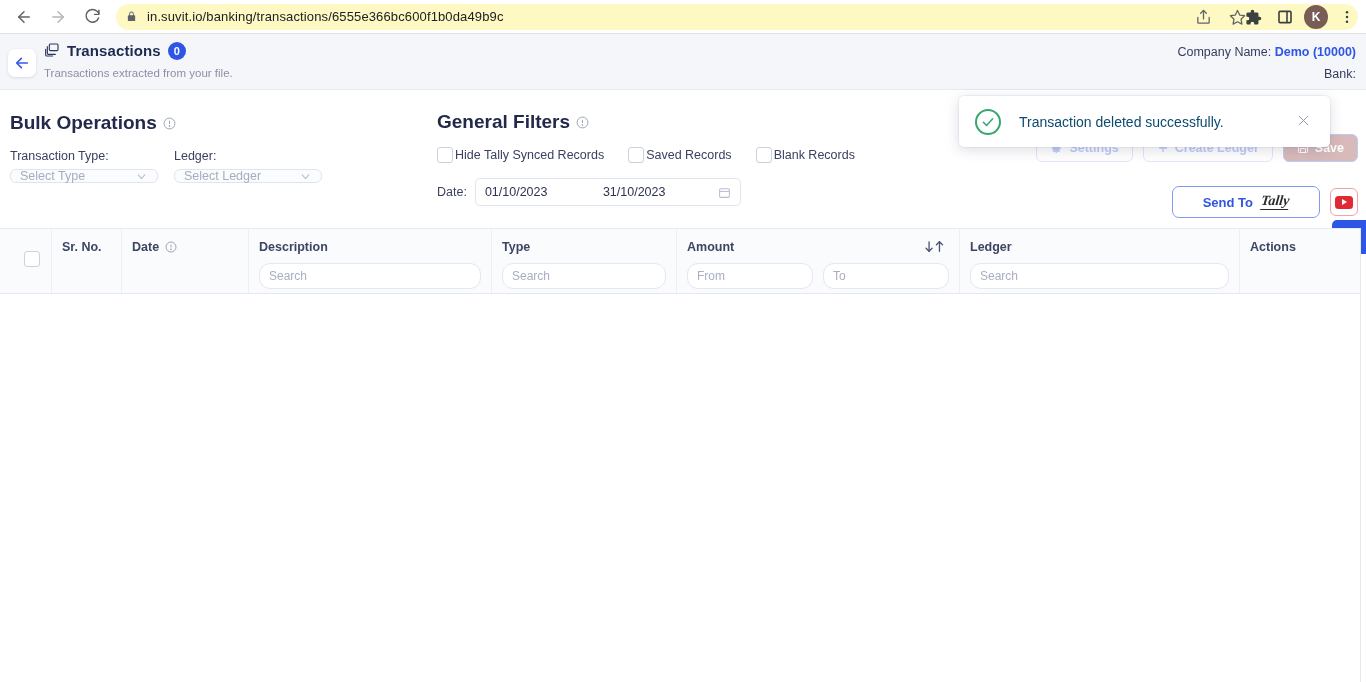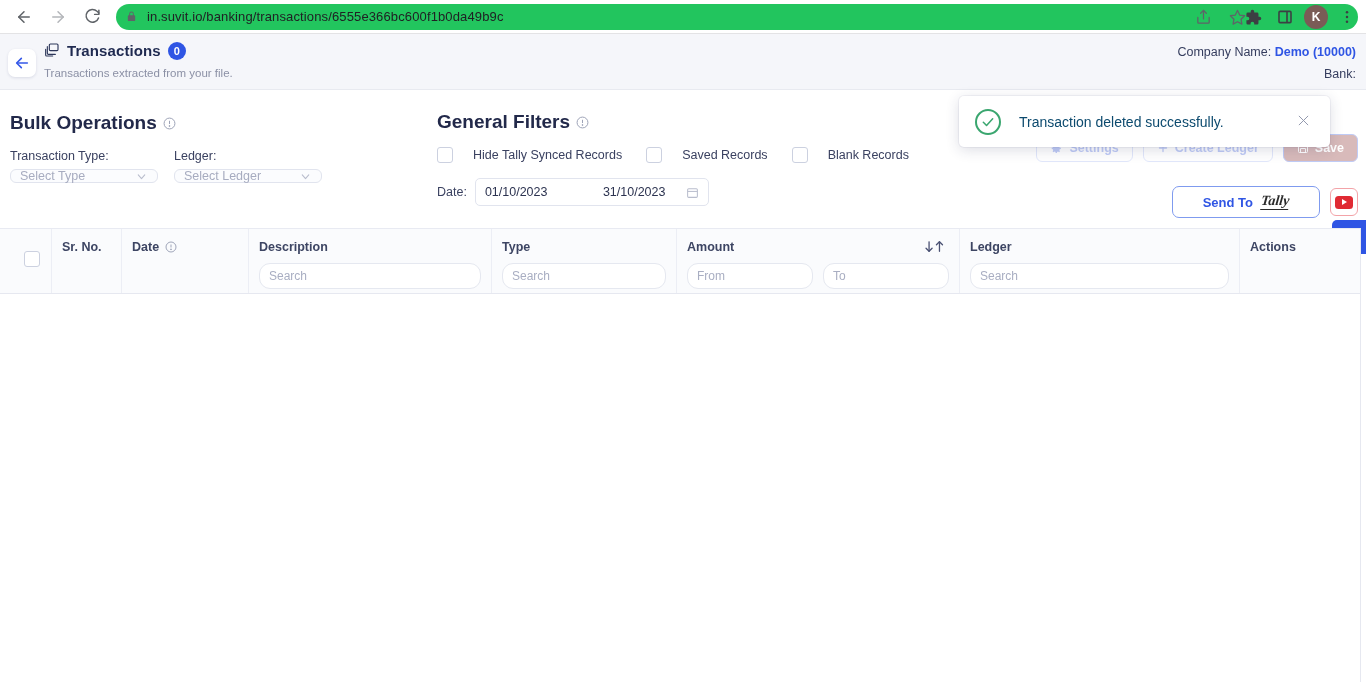--- a/index.html
+++ b/index.html
@@ -20,21 +20,21 @@
     display: flex; align-items: center;
   }
   .nav-btn {
     width: 28px; height: 28px; margin-left: 6px;
     display: flex; align-items: center; justify-content: center;
     border-radius: 50%; color: #5f6368; flex: 0 0 auto;
   }
   .nav-btn:first-child { margin-left: 10px; }
   #omnibox {
     flex: 1 1 auto; height: 26px; margin: 0 8px 0 10px;
-    background: #22c55e; border-radius: 13px;
+    background: #fef9c3; border-radius: 13px;
     display: flex; align-items: center; padding: 0 10px;
     min-width: 0;
   }
   #lock-icon { flex: 0 0 auto; margin-right: 10px; display:flex; align-items:center; }
   #url-text {
     font-size: 13px; color: #202124; white-space: nowrap;
     overflow: hidden; text-overflow: ellipsis;
     letter-spacing: 0.01em;
   }
   #omnibox-actions {
@@ -114,30 +114,30 @@
   .select-box {
     width: 148px; height: 14px; border: 1px solid #e1e4ee; border-radius: 6px;
     background: #fbfcfe; display: flex; align-items: center;
     padding: 0 9px; font-size: 12.5px; color: #a7acc0;
     justify-content: space-between; cursor: pointer;
   }
   .caret { color: #b9bdcd; display: flex; align-items: center; }
 
   #general-filters { position: absolute; left: 437px; top: 21px; }
   #checkbox-row { display: flex; align-items: center; gap: 24px; margin-top: 14px; }
-  .check-item { display: flex; align-items: center; gap: 20px; cursor: pointer; }
+  .check-item { display: flex; align-items: center; gap: 2px; cursor: pointer; }
   .checkbox {
     width: 16px; height: 16px; border: 1px solid #ccd1e0;
     border-radius: 3px; background: #fff;
   }
   .check-label { font-size: 12.5px; color: #3a4160; }
   #date-row { display: flex; align-items: center; gap: 8px; margin-top: 15px; }
   #date-label { font-size: 12.5px; color: #3a4160; }
   #date-box {
-    width: 234px; height: 28px; border: 1px solid #e1e4ee; border-radius: 5px;
+    width: 266px; height: 28px; border: 1px solid #e1e4ee; border-radius: 5px;
     background: #fff; display: flex; align-items: center; padding: 0 9px;
     font-size: 12.5px; color: #2c3350; gap: 10px; cursor: pointer;
   }
   #date-from { width: 108px; }
   #date-to { flex: 1 1 auto; }
   .cal-icon { color: #b9bdcd; display: flex; align-items: center; }
 
   
   #action-row {
     position: absolute; right: 8px; top: 44px;

